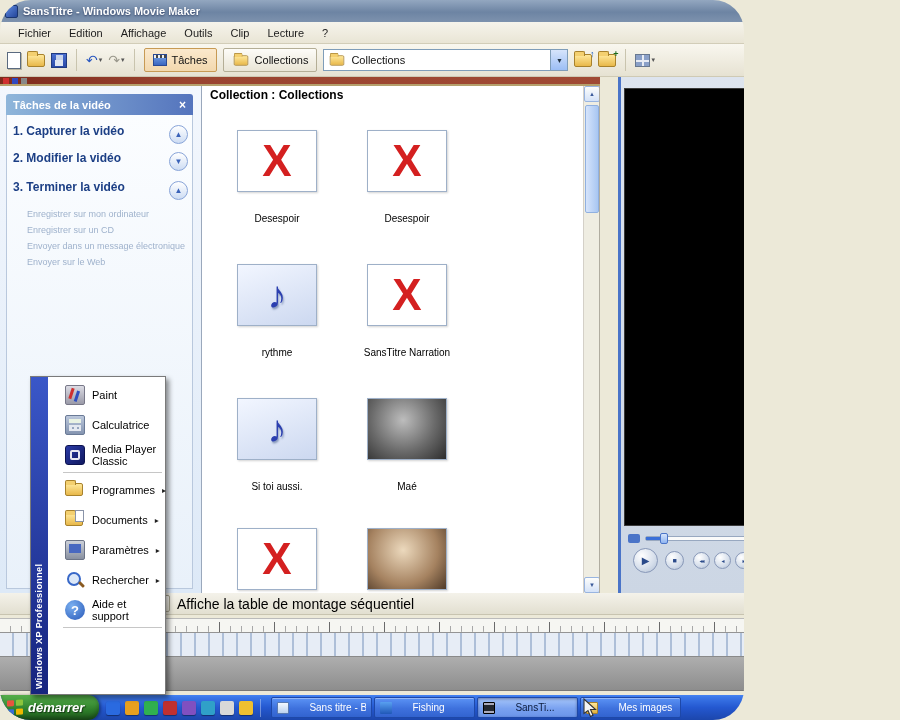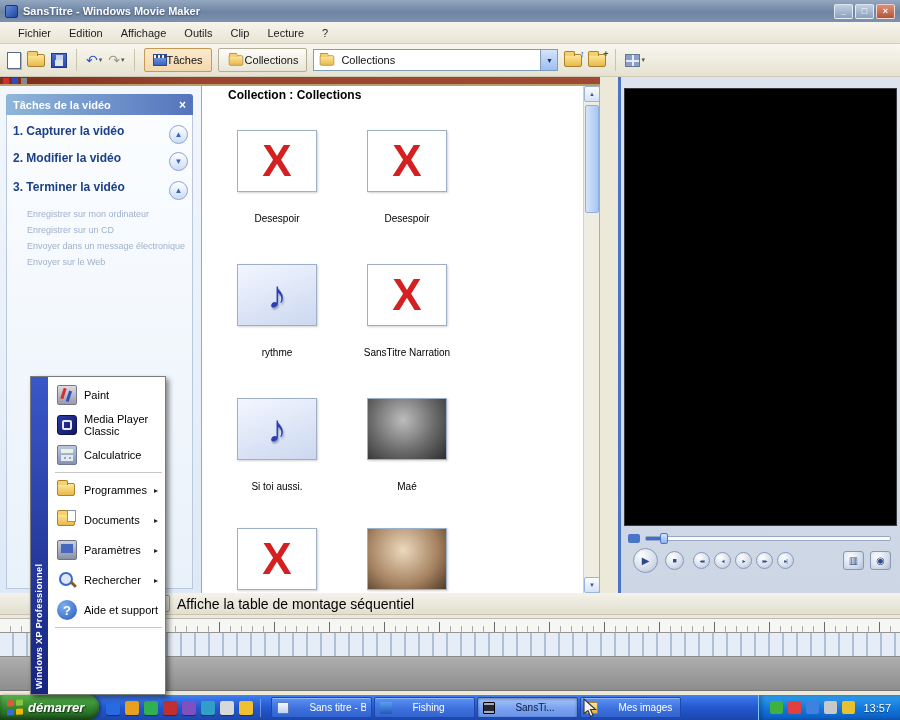--- a/index.html
+++ b/index.html
@@ -1,18 +1,18 @@
 <!DOCTYPE html>
 <html><head>
 <meta charset="utf-8">
 <style>
   *{margin:0;padding:0;box-sizing:border-box;}
   html,body{width:900px;height:720px;overflow:hidden;background:#ece9d8;
     font-family:"Liberation Sans","DejaVu Sans",sans-serif;}
-  #screen{position:relative;width:900px;height:720px;overflow:hidden;}
+  #screen{position:relative;width:744px;height:720px;overflow:hidden;border-radius:31px;}
   .abs{position:absolute;}
 
   
   #titlebar{left:0;top:0;width:900px;height:22px;
     background:linear-gradient(#93a7c0,#6d84a3 55%,#7d92ae);
     display:flex;align-items:center;padding:0 5px;}
   .app-icon{width:13px;height:13px;border-radius:2px;margin-right:5px;
     background:linear-gradient(135deg,#5f8ade,#23459a);border:1px solid #1a356f;}
   .tb-title{color:#fff;font-weight:bold;font-size:11px;
     text-shadow:0 1px 2px rgba(10,20,60,.6);filter:blur(.35px);}
@@ -37,21 +37,21 @@
   .folder{width:18px;height:13px;position:relative;border:1px solid #a8822c;border-radius:1px 2px 2px 2px;
     background:linear-gradient(#ffe89a,#e8b84a);}
   .folder::before{content:"";position:absolute;left:-1px;top:-4px;width:9px;height:4px;
     background:#f4d070;border:1px solid #a8822c;border-bottom:none;border-radius:2px 2px 0 0;}
   .ic-save{width:16px;height:15px;background:linear-gradient(#4a6ed0,#2a4aa8);border:1px solid #203a80;position:relative;}
   .ic-save::after{content:"";position:absolute;left:3px;bottom:1px;width:8px;height:6px;background:#dfe6f2;}
   .ic-save::before{content:"";position:absolute;left:4px;top:1px;width:7px;height:5px;background:#c8d4ec;}
   .glyph-btn{font-size:14px;line-height:14px;color:#2a58c0;display:flex;align-items:flex-end;gap:1px;}
   .glyph-btn.disabled{color:#9a988c;}
   .mini-drop{font-size:7px;color:#555;}
-  .tb-btn{height:24px;display:flex;align-items:center;padding:0 8px;
+  .tb-btn{height:24px;display:flex;align-items:center;gap:5px;padding:0 8px;
     border:1px solid #b4ae96;border-radius:2px;background:linear-gradient(#fdfcf8,#e9e5d6);
     font-size:11px;color:#111;}
   .tb-btn.pressed{background:linear-gradient(#fbe9cd,#f2d8ae);border-color:#c79a54;}
   .ic-clapper{width:14px;height:12px;background:linear-gradient(#7aa6e8,#3a66c0);border:1px solid #2a4a94;position:relative;}
   .ic-clapper::before{content:"";position:absolute;left:0;top:0;right:0;height:3px;
     background:repeating-linear-gradient(90deg,#f0f0f0 0 2px,#444 2px 4px);}
   .combo{width:245px;height:22px;border:1px solid #7f9db9;background:#fff;
     display:flex;align-items:center;padding-left:4px;font-size:11px;gap:5px;color:#111;}
   .combo .drop{margin-left:auto;width:17px;height:20px;border-left:1px solid #7f9db9;
     background:linear-gradient(#d6e4fb,#9cbef5);display:flex;align-items:center;justify-content:center;
@@ -87,21 +87,21 @@
     background:linear-gradient(#ffffff,#cddcf3);font-size:8px;display:flex;align-items:center;
     justify-content:center;margin-right:2px;}
   .tp-links{margin:9px 0 13px 14px;display:flex;flex-direction:column;gap:6px;}
   .tp-link{color:#1a58c8;font-size:9px;white-space:nowrap;}
   .tp-link.off{color:#9fb2cc;}
   .gap1{height:6px;} .gap2{height:8px;}
 
   
   #collections{left:202px;top:86px;width:398px;height:507px;background:#fff;
     border-right:1px solid #b0aca0;overflow:hidden;}
-  .col-title{position:absolute;left:26px;top:2px;font-size:12px;font-weight:bold;color:#000;}
+  .col-title{position:absolute;left:8px;top:2px;font-size:12px;font-weight:bold;color:#000;}
   .col-sub{position:absolute;left:14px;top:18px;font-size:10px;color:#222;}
   .clip{position:absolute;width:100px;text-align:center;}
   .thumb{width:80px;height:62px;margin:0 auto;border:1px solid #9eb0c8;background:#fff;
     display:flex;align-items:center;justify-content:center;box-shadow:1px 1px 2px rgba(0,0,0,.18);}
   .clip-label{margin-top:21px;font-size:10px;color:#000;white-space:nowrap;}
   .x-glyph{font-weight:bold;color:#d42020;font-size:44px;line-height:1;}
   .thumb.audio{background:linear-gradient(160deg,#f2f6ff,#ccd8f0);}
   .note-glyph{color:#2b3fb0;font-size:38px;line-height:1;text-shadow:1px 2px 2px #8899bb;}
   .thumb.pgray{background:radial-gradient(circle at 45% 35%,#bdbdbd,#6a6a6a 55%,#2c2c2c);}
   .thumb.pcolor{background:radial-gradient(circle at 45% 35%,#ecd9bd,#a5array 0,#a58260 60%,#4f3a28);}
@@ -156,21 +156,21 @@
     background:linear-gradient(#aeaeae,#8d8d8d);border-bottom:1px solid #777;}
 
   
   #startmenu{left:30px;top:376px;width:136px;height:319px;background:#fff;
     border:1px solid #7a7a7a;box-shadow:3px 3px 5px rgba(0,0,0,.45);z-index:60;}
   .sm-band{position:absolute;left:0;top:0;width:17px;height:100%;
     background:linear-gradient(#3a57c8,#16247e);}
   .sm-band-text{position:absolute;left:13px;bottom:5px;transform:rotate(-90deg);
     transform-origin:left bottom;white-space:nowrap;color:#fff;font-size:9px;font-weight:bold;
     letter-spacing:.4px;}
-  .sm-items{position:absolute;left:17px;top:0;right:0;bottom:0;background:#fff;padding:3px 0 2px 4px;}
+  .sm-items{position:absolute;left:17px;top:0;right:0;bottom:0;background:#fff;padding:3px 0 2px 12px;}
   .sm-item{height:30px;display:flex;align-items:center;gap:7px;padding:0 7px 0 5px;
     font-size:11px;color:#000;}
   .sm-arrow{margin-left:auto;font-size:8px;color:#222;}
   .sm-sep{height:1px;background:#c6c6c6;margin:2px 3px;}
   .sm-ic{width:20px;height:20px;flex:0 0 20px;position:relative;}
   .ic-paint{background:linear-gradient(#dcdce4,#9a9aa8);border-radius:2px;border:1px solid #787888;}
   .ic-paint::after{content:"";position:absolute;left:4px;top:2px;width:3px;height:11px;
     background:#d03030;transform:rotate(18deg);box-shadow:6px 1px 0 #3050c0;}
   .ic-calc{background:linear-gradient(#bcc8dc,#8494b0);border-radius:2px;border:1px solid #6a7a96;}
   .ic-calc::before{content:"";position:absolute;left:3px;top:3px;right:3px;height:4px;background:#e9f2e3;}
@@ -428,26 +428,26 @@
   <div id="startmenu" class="abs">
     <div class="sm-band">
       <div class="sm-band-text">Windows XP Professionnel</div>
     </div>
     <div class="sm-items">
       <div class="sm-item">
         <div class="sm-ic ic-paint"></div>
         <span>Paint</span>
       </div>
       <div class="sm-item">
+        <div class="sm-ic ic-calc"></div>
+        <span>Calculatrice</span>
+      </div>
+      <div class="sm-item">
         <div class="sm-ic ic-mpc"></div>
         <span>Media Player Classic</span>
-      </div>
-      <div class="sm-item">
-        <div class="sm-ic ic-calc"></div>
-        <span>Calculatrice</span>
       </div>
       <div class="sm-sep"></div>
       <div class="sm-item">
         <div class="sm-ic">
             <div class="folder"></div>
           </div>
         <span>Programmes</span>
         <span class="sm-arrow">▸</span>
       </div>
       <div class="sm-item">

